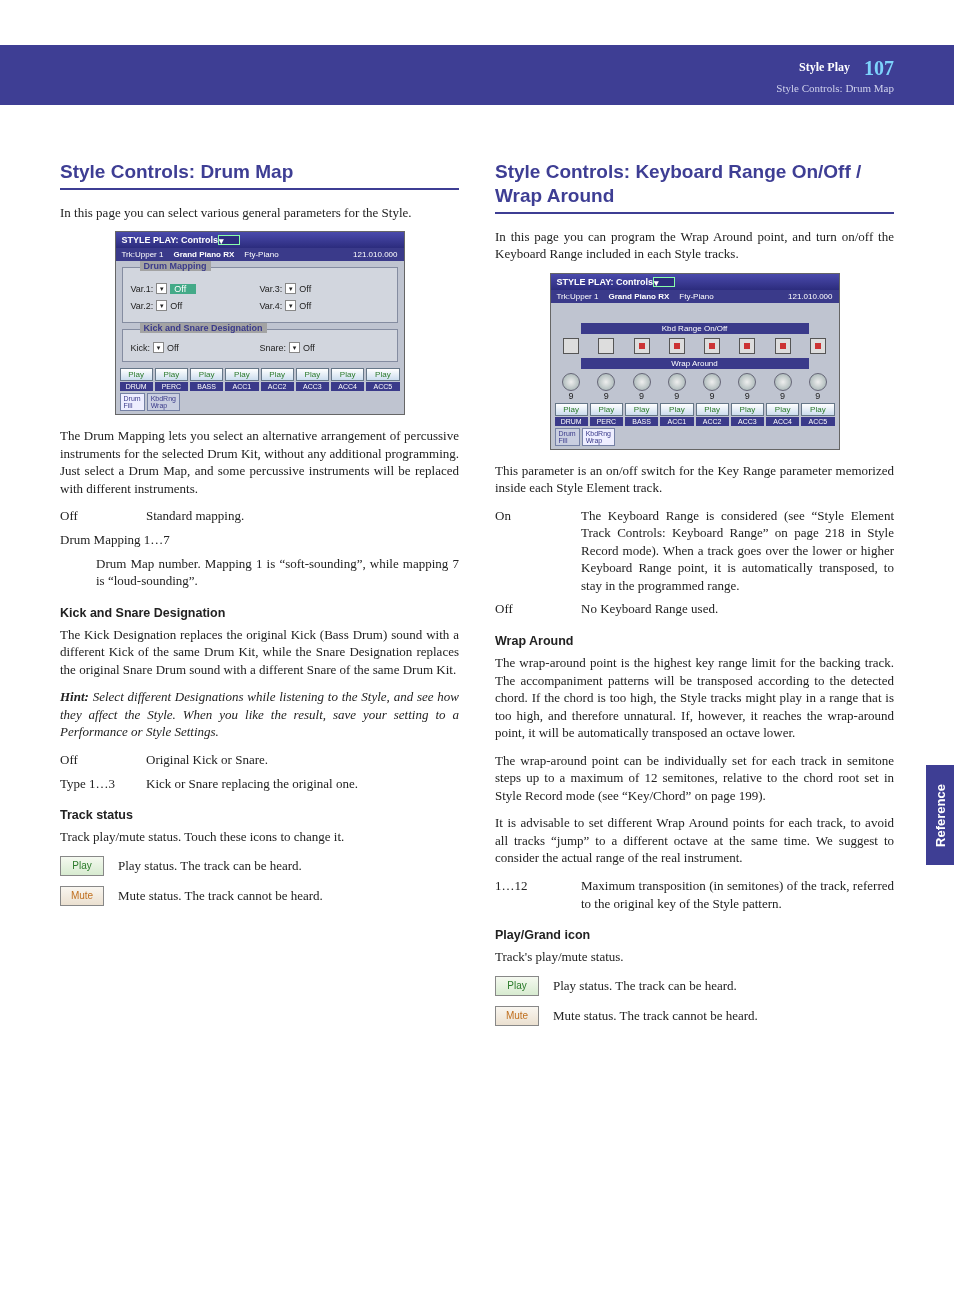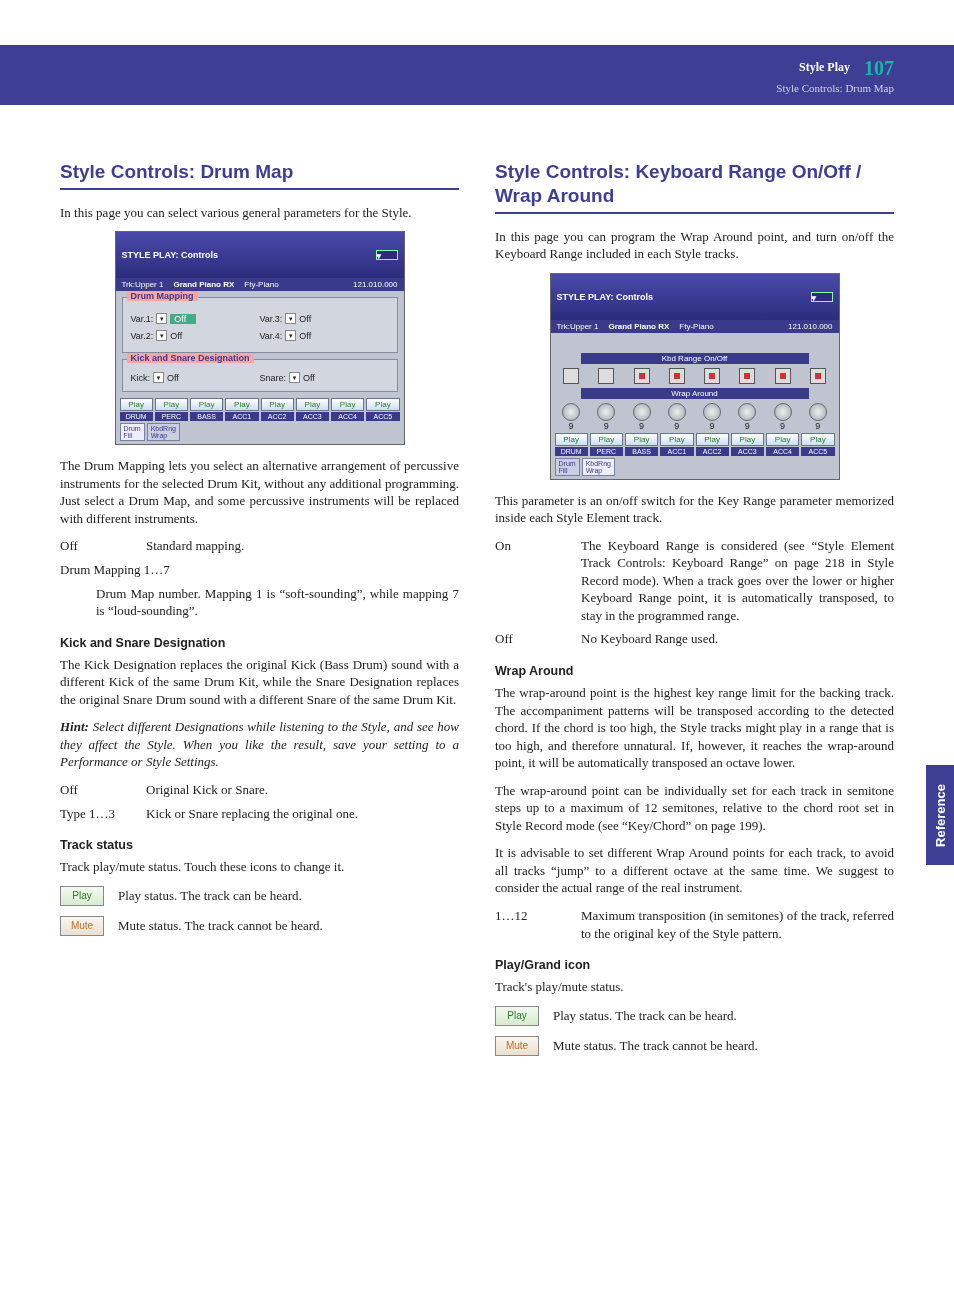--- a/index.html
+++ b/index.html
@@ -1,21 +1,21 @@
 <!DOCTYPE html>
 <html><head>
 <meta charset="utf-8">
 <style>
   *{box-sizing:border-box;margin:0;padding:0;}
   body{font-family:Georgia,'Times New Roman',serif;font-size:13px;color:#222;background:#fff;width:954px;}
   .page{width:954px;min-height:1308px;position:relative;padding:0 60px 60px 60px;}
   .topbar{background:#3e3e94;color:#fff;height:60px;margin:45px -60px 55px -60px;padding:12px 60px 0 0;text-align:right;}
   .topbar .crumb{font-size:12px;color:#cfd1ec;}
   .topbar .crumb b{color:#fff;font-weight:bold;}
-  .topbar .pno{font-size:20px;font-weight:bold;color:#14b8a6;margin-left:8px;vertical-align:middle;}
+  .topbar .pno{font-size:20px;font-weight:bold;color:#7dd3fc;margin-left:8px;vertical-align:middle;}
   .topbar .sub{font-size:11px;color:#cfd1ec;margin-top:2px;}
   .sidetab{position:absolute;right:0;top:720px;background:#3e3e94;color:#fff;width:28px;height:100px;display:flex;align-items:center;justify-content:center;}
   .sidetab span{transform:rotate(-90deg);font-family:Arial,sans-serif;font-size:13px;font-weight:bold;white-space:nowrap;}
   .cols{display:flex;gap:36px;}
   .col{flex:1;min-width:0;}
   h1.sec{font-family:Arial,sans-serif;font-size:19px;font-weight:bold;color:#3e3e94;margin-bottom:4px;line-height:1.25;}
   .rule{height:2px;background:#3e3e94;margin-bottom:14px;}
   p.body{text-align:justify;margin-bottom:10px;line-height:1.35;}
   p.hint{font-style:italic;text-align:justify;margin-bottom:10px;line-height:1.35;}
   p.hint b{font-style:italic;font-weight:bold;}
@@ -24,25 +24,25 @@
   .defrow{display:flex;margin-bottom:6px;line-height:1.35;}
   .defrow .dt{min-width:86px;padding-right:8px;}
   .defrow .dd{flex:1;text-align:justify;}
   .defindent{margin-left:36px;text-align:justify;margin-bottom:8px;line-height:1.35;}
   .iconrow{display:flex;align-items:center;margin-bottom:10px;gap:14px;}
   .playbtn,.mutebtn{display:inline-block;width:44px;height:20px;border:1px solid #888;font-family:Arial,sans-serif;font-size:10px;text-align:center;line-height:18px;background:#e8e8e8;}
   .playbtn{color:#2a7a2a;background:linear-gradient(#f5f9f0,#d7ebd0);}
   .mutebtn{color:#c07020;background:linear-gradient(#f9f6f0,#ebe0d0);}
   
   .fake{background:#bfc4d0;border:1px solid #666;margin:4px auto 12px auto;font-family:Arial,sans-serif;font-size:9px;color:#222;}
-  .fake .titlebar{background:linear-gradient(#4a4aac,#2c2c7d);color:#fff;padding:18px 6px;font-weight:bold;display:flex;justify-content:space-between;}
+  .fake .titlebar{background:linear-gradient(#4a4aac,#2c2c7d);color:#fff;padding:3px 6px;font-weight:bold;display:flex;justify-content:flex-start;}
   .fake .titlebar .menu{width:22px;height:10px;background:#2c2c7d;border:1px solid #8fa;}
   .fake .trkline{background:#3a3a8a;color:#fff;padding:2px 6px;display:flex;gap:10px;font-size:8px;}
   .fake .panel{background:#d2d6de;margin:6px;border:1px solid #848ca0;position:relative;}
-  .fake .panel .ptitle{position:absolute;top:-7px;left:4px;background:#fca5a5;padding:0 4px;color:#3a3a8a;font-weight:bold;}
+  .fake .panel .ptitle{position:absolute;top:-7px;left:17px;background:#a3a3a3;padding:0 4px;color:#3a3a8a;font-weight:bold;}
   .fake .drop{display:inline-flex;align-items:center;gap:3px;}
   .fake .drop .arr{width:11px;height:11px;background:#fff;border:1px solid #888;display:inline-flex;align-items:center;justify-content:center;font-size:7px;}
   .fake .drop .val{display:inline-block;min-width:26px;}
   .fake .playrow{display:flex;gap:2px;padding:0 4px;}
   .fake .pbtn{flex:1;background:linear-gradient(#fff,#cde);border:1px solid #678;color:#2a7a2a;text-align:center;font-size:8px;padding:1px 0;}
   .fake .lblrow{display:flex;gap:2px;padding:1px 4px;}
   .fake .lbl{flex:1;background:#3a3a8a;color:#fff;text-align:center;font-size:7px;padding:1px 0;}
   .fake .tabrow{display:flex;padding:1px 4px 3px 4px;gap:2px;}
   .fake .tab{background:#c9cee0;border:1px solid #7581a5;color:#3a3a8a;font-size:7px;padding:1px 3px;}
   .fake .tab.act{background:#eef;}

